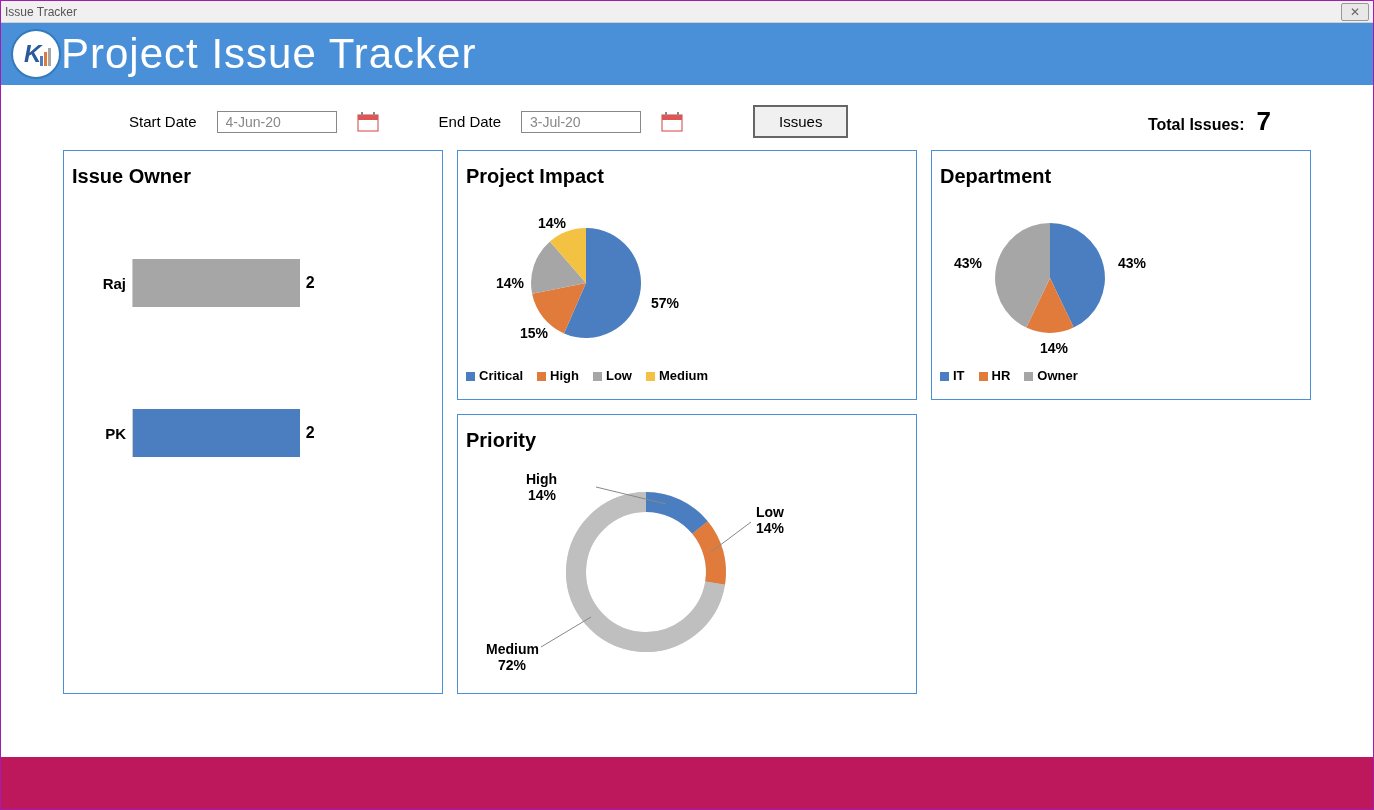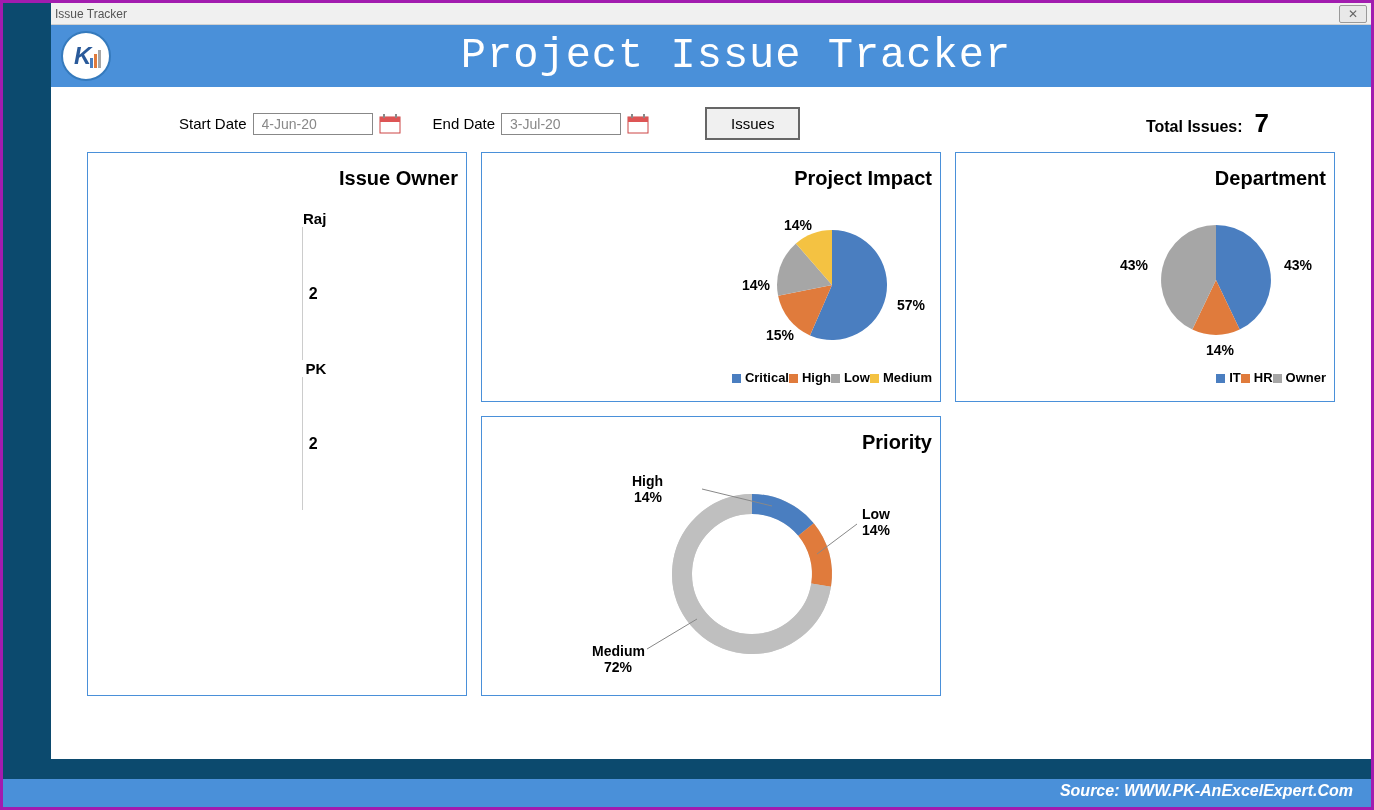--- a/index.html
+++ b/index.html
@@ -1,43 +1,43 @@
 <!DOCTYPE html>
 <html><head>
 <meta charset="utf-8">
 <style>
 * { box-sizing: border-box; margin: 0; padding: 0; }
 body { font-family: "Segoe UI", Tahoma, sans-serif; background: #e8ecef; width: 1374px; height: 810px; overflow: hidden; }
-.window { width: 1374px; height: 810px; background: #0c4a6e; border: 3px solid #a21caf; position: relative; padding-left: 48px; }
+.window { width: 1374px; height: 810px; background: #be185d; border: 1px solid #a21caf; position: relative; }
 .titlebar { height: 22px; background: #f0f0f0; border-bottom: 1px solid #d0d0d0; display: flex; align-items: center; padding: 0 4px; color: #555; font-size: 12px; }
 .titlebar .close-btn { margin-left: auto; width: 28px; height: 18px; border: 1px solid #999; border-radius: 2px; background: #e8e8e8; display: flex; align-items: center; justify-content: center; font-size: 12px; color: #666; cursor: pointer; }
 .banner { height: 62px; background: #4a90d9; display: flex; align-items: center; padding: 0 10px; }
 .logo { width: 50px; height: 50px; border-radius: 50%; background: #fff; border: 2px solid #357abd; display: flex; align-items: center; justify-content: center; position: relative; }
-.banner-title { flex: 1; text-align: center; color: #fff; font-size: 42px; font-weight: 400; letter-spacing: 1px; font-family: Liberation Mono, monospace; }
+.banner-title { flex: 1; color: #fff; font-size: 42px; font-weight: 400; letter-spacing: 1px; }
 .tabs { display: flex; background: #e8ecef; border-bottom: 1px solid #c0c0c0; height: 26px; }
 .tab { padding: 3px 12px; font-size: 14px; border: 1px solid #c0c0c0; border-bottom: none; background: #e8e8e8; cursor: pointer; position: relative; top: 1px; }
 .tab.active { background: #fff; }
 .tab:first-child { text-decoration: underline; }
 .content { padding: 8px 18px; background: #fff; height: calc(810px - 22px - 62px - 26px - 28px); }
-.filter-row { display: flex; align-items: center; gap: 6px; padding: 12px 0 12px 110px; justify-content: space-between; }
+.filter-row { display: flex; align-items: center; gap: 20px; padding: 12px 0 12px 110px; justify-content: space-between; }
 .filter-row .lbl { font-size: 15px; }
 .date-input { border: 1px solid #888; padding: 4px 8px; width: 120px; height: 22px; font-size: 14px; color: #888; }
 .cal-icon { width: 22px; height: 22px; display:inline-block; }
 .refresh-btn { border: 2px solid #666; background: #f0f0f0; padding: 6px 24px; font-size: 15px; cursor: pointer; margin-left: 50px; }
 .total { margin-left: auto; margin-right: 84px; font-size: 16px; font-weight: bold; display: flex; align-items: baseline; gap: 12px; }
 .total .num { font-size: 26px; }
 .grid { display: grid; grid-template-columns: 380px 460px 380px; grid-template-rows: 250px 280px; gap: 14px; justify-content: center; }
-.card { border: 1.5px solid #4a90d9; background: #fff; display: flex; flex-direction: column; align-items: flex-end; padding: 8px; position: relative; }
+.card { border: 1.5px solid #4a90d9; background: #fff; display: flex; flex-direction: column; align-items: flex-start; padding: 8px; position: relative; }
 .card.middle { grid-row: 1 / 3; }
 .card-title { font-size: 20px; font-weight: bold; margin: 6px 0 10px 0; }
-.legend { display: flex; gap: 0; font-size: 13px; font-weight: bold; margin-top: auto; padding-bottom: 8px; }
+.legend { display: flex; gap: 14px; font-size: 13px; font-weight: bold; margin-top: auto; padding-bottom: 8px; }
 .legend span.sw { display: inline-block; width: 9px; height: 9px; margin-right: 4px; vertical-align: middle; }
 .footer { position: absolute; bottom: 0; left: 0; right: 0; height: 28px; background: #4a90d9; color: #fff; font-weight: bold; font-size: 16px; text-align: right; padding: 3px 18px 0 0; font-style: italic; }
 svg text { font-family: "Segoe UI", sans-serif; }
-.bar-row { display: flex; align-items: center; width: 100%; height: 100px; flex-direction: column; }
+.bar-row { display: flex; align-items: center; width: 100%; height: 100px; }
 .bar-label { width: 60px; text-align: right; font-weight: bold; font-size: 15px; padding-right: 6px; }
 .bar-track { flex: 1; height: 48px; position: relative; border-left: 1px solid #ccc; }
 .bar-fill { height: 100%; }
 .bar-val { position: absolute; font-weight: bold; font-size: 16px; left: 100%; margin-left: 6px; top: 50%; transform: translateY(-50%); }
 .bars-cont { width: 86%; padding-top: 10px; }
 </style>
 </head>
 <body>
 
 <div class="window">
@@ -167,14 +167,13 @@
           <text x="290" y="55" font-size="14" font-weight="bold">Low</text>
           <text x="290" y="71" font-size="14" font-weight="bold">14%</text>
           <text x="20" y="192" font-size="14" font-weight="bold">Medium</text>
           <text x="32" y="208" font-size="14" font-weight="bold">72%</text>
         </svg>
       </div>
 
     </div>
   </div>
 
-  <div class="footer">Source: WWW.PK-AnExcelExpert.Com</div>
 </div>
 
 </body></html>

